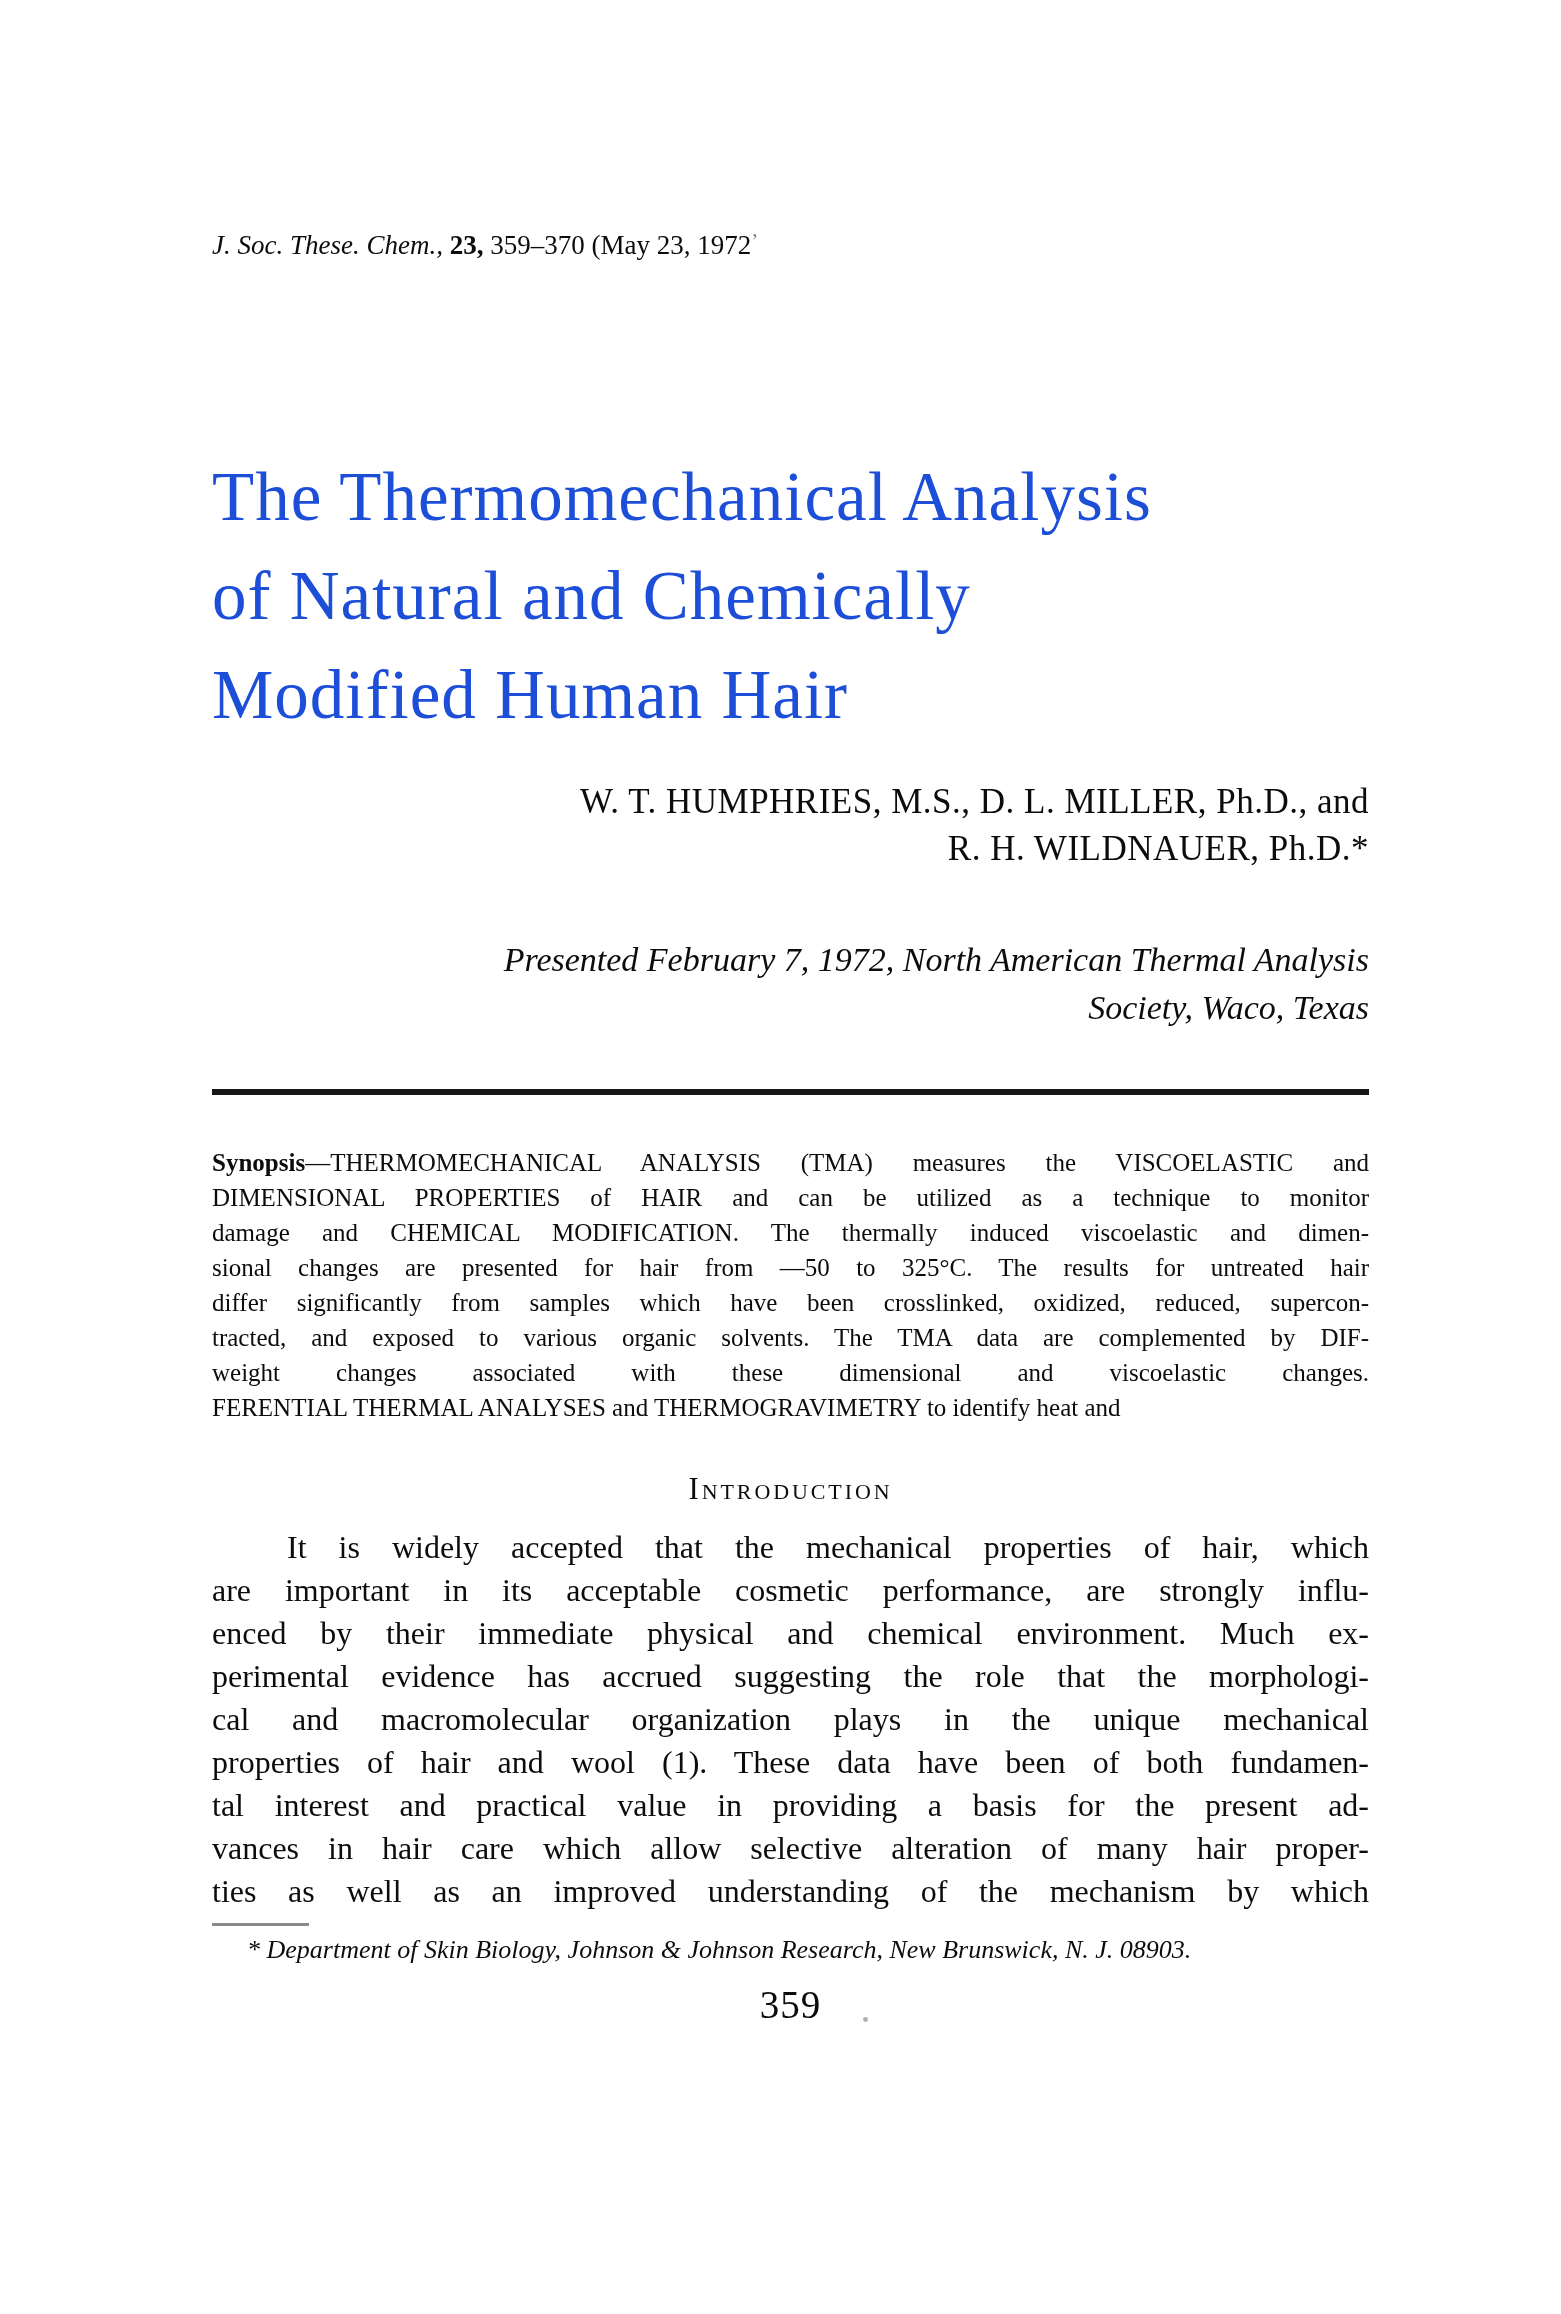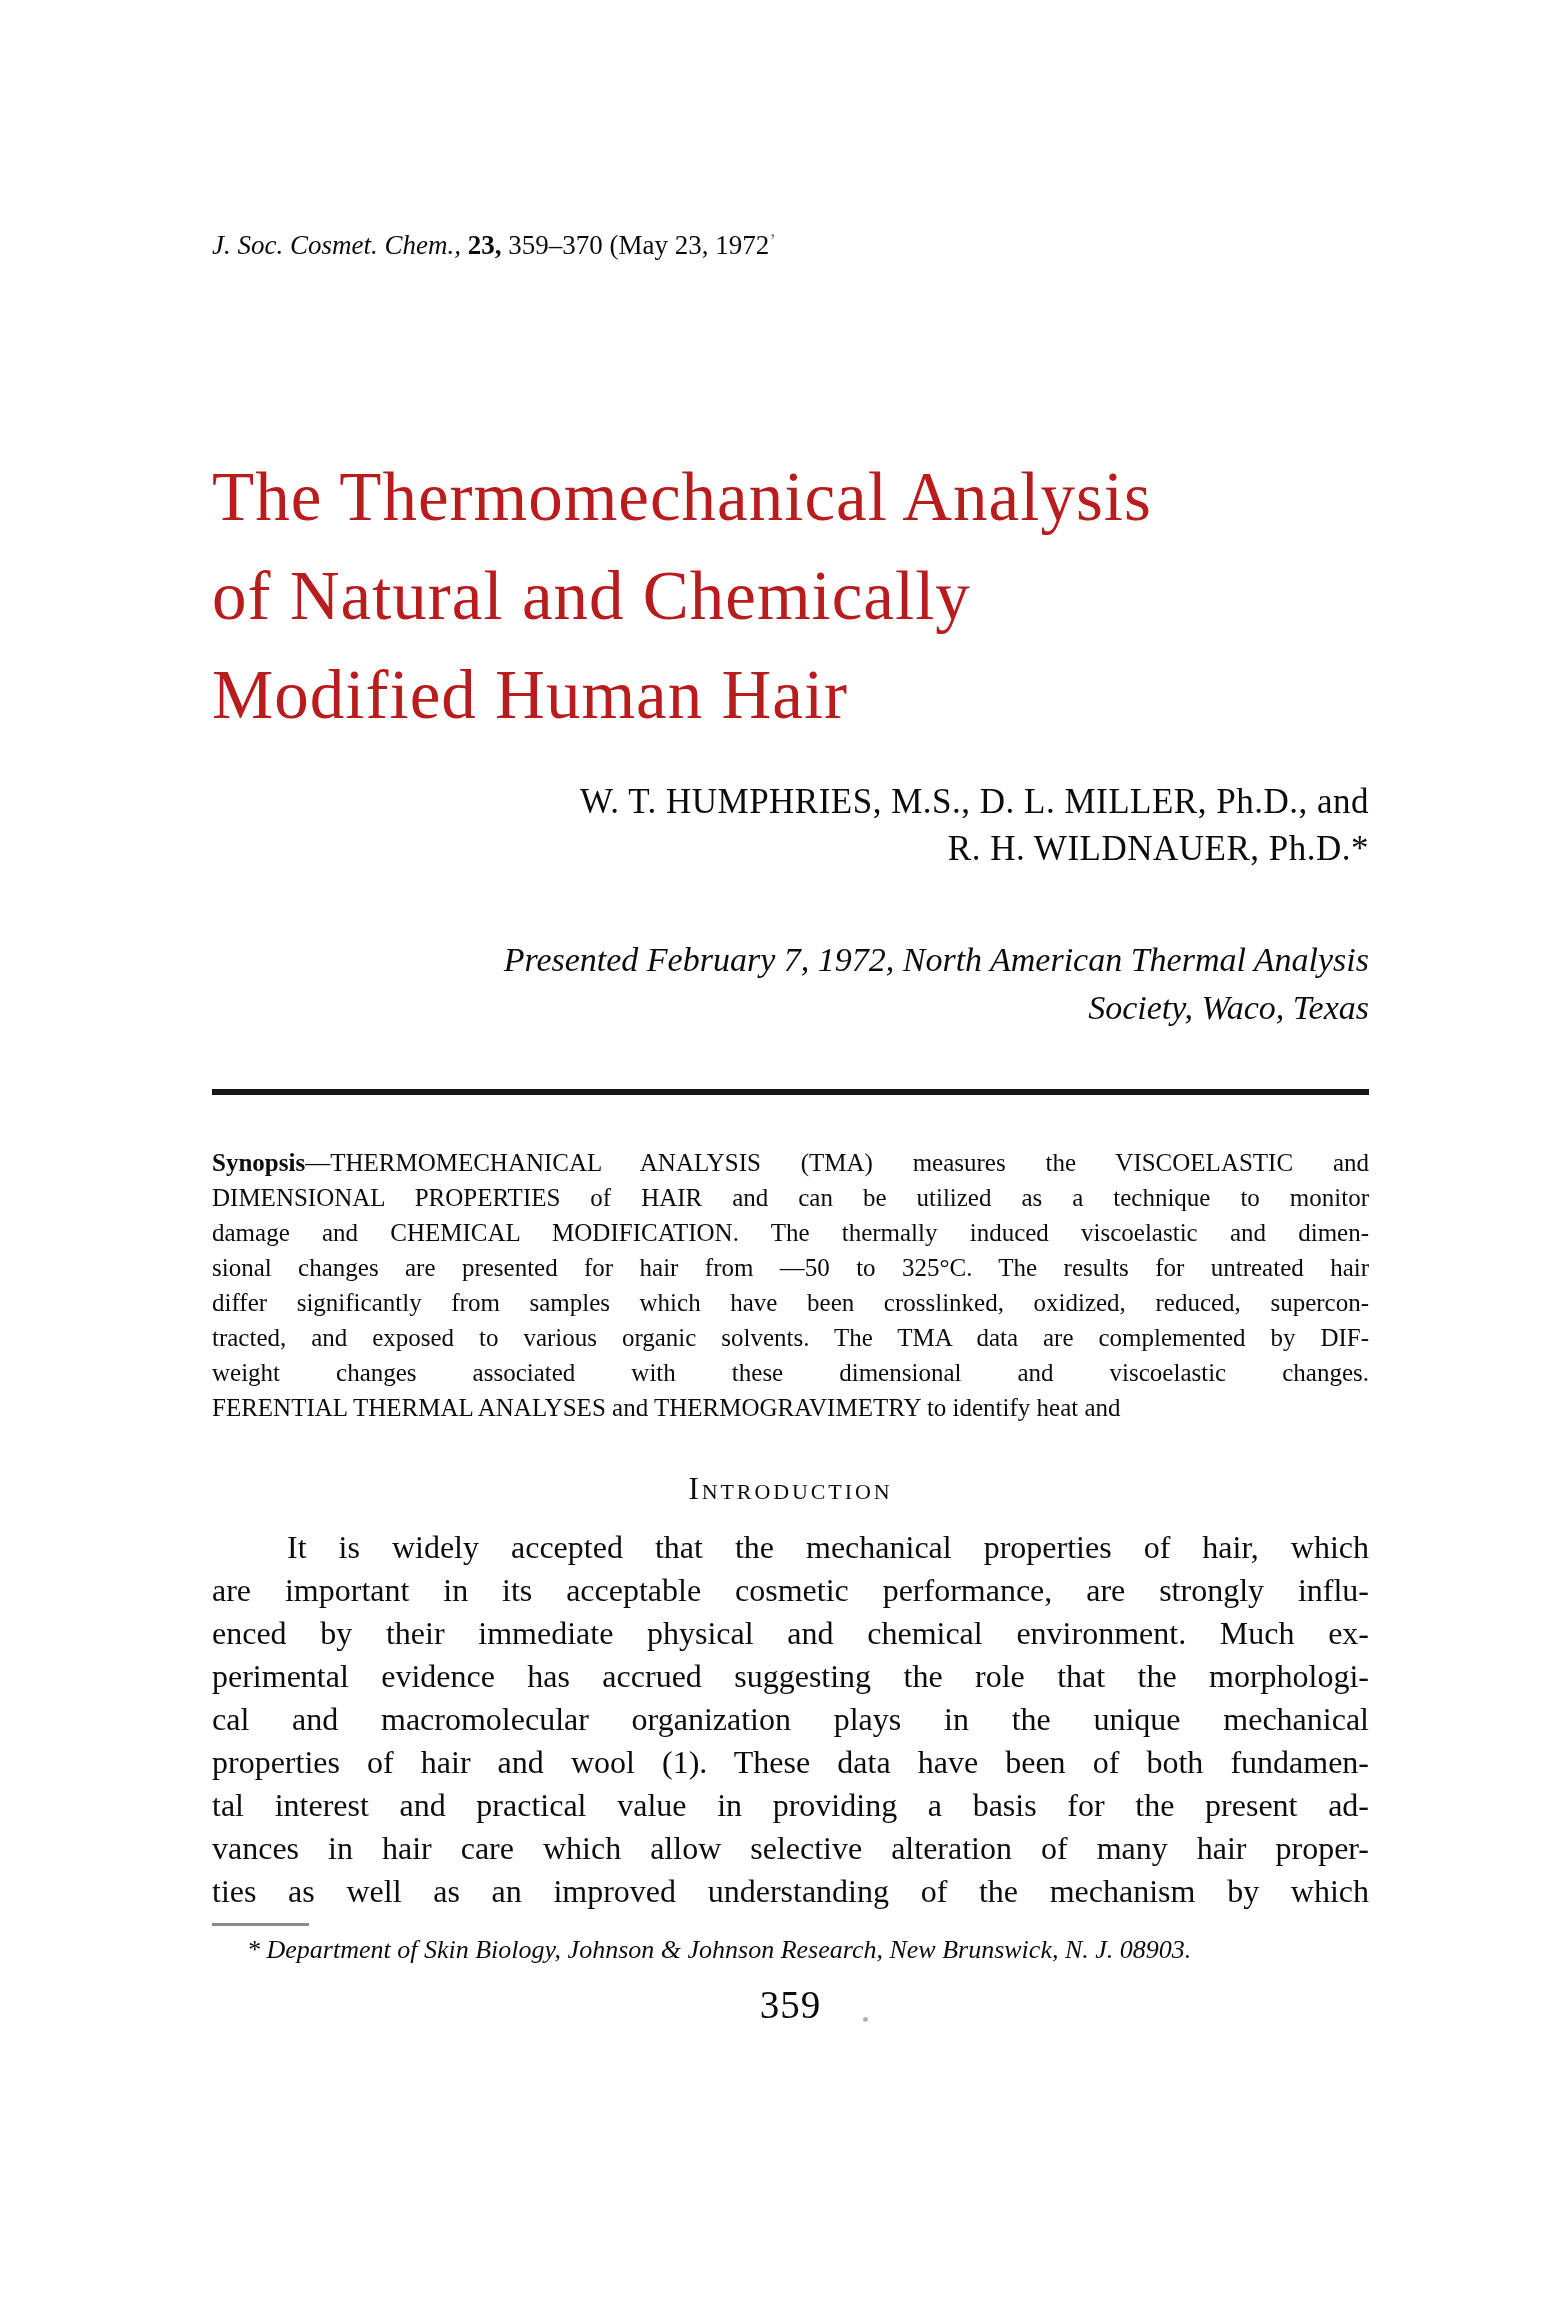--- a/index.html
+++ b/index.html
@@ -15,21 +15,21 @@
   .col { position: absolute; left: 212px; width: 1157px; }
 
   
   .journal { top: 229px; font-size: 27px; white-space: nowrap; }
   .journal .it { font-style: italic; }
   .journal .b  { font-weight: bold; }
   .journal .tail { opacity: .55; font-size: 21px; vertical-align: 5.8px; }
 
   
   .title { top: 448px; font-size: 69px; line-height: 99px;
-           font-weight: normal; letter-spacing: 1px; margin: 0; color: #b91c1c; }
+           font-weight: normal; letter-spacing: 1px; margin: 0; color: #1d4ed8; }
 
   
   .authors { top: 778px; font-size: 35px; line-height: 47px;
              text-align: right; letter-spacing: 0.5px; }
 
   
   .presented { top: 936px; font-size: 34px; line-height: 48px;
                text-align: right; font-style: italic; }
 
   
@@ -57,21 +57,21 @@
   
   .artifact-dot { left: 863px; top: 2017px; width: 4.8px; height: 4.8px;
                   background: #8f8f8f; border-radius: 50%; opacity: .7; }
 </style>
 </head>
 <body>
 
 <div>
 
   <div class="col journal">
-    <span class="it">J. Soc. Cosmet. Chem., </span><span class="b">23, </span><span>359–370 (May 23, 1972</span><span class="tail">’</span>
+    <span class="it">J. Soc. These. Chem., </span><span class="b">23, </span><span>359–370 (May 23, 1972</span><span class="tail">’</span>
   </div>
 
   <h1 class="col title">
     <div>The Thermomechanical Analysis</div>
     <div>of Natural and Chemically</div>
     <div>Modified Human Hair</div>
   </h1>
 
   <div class="col authors">
     <div>W. T. HUMPHRIES, M.S., D. L. MILLER, Ph.D., and</div>

